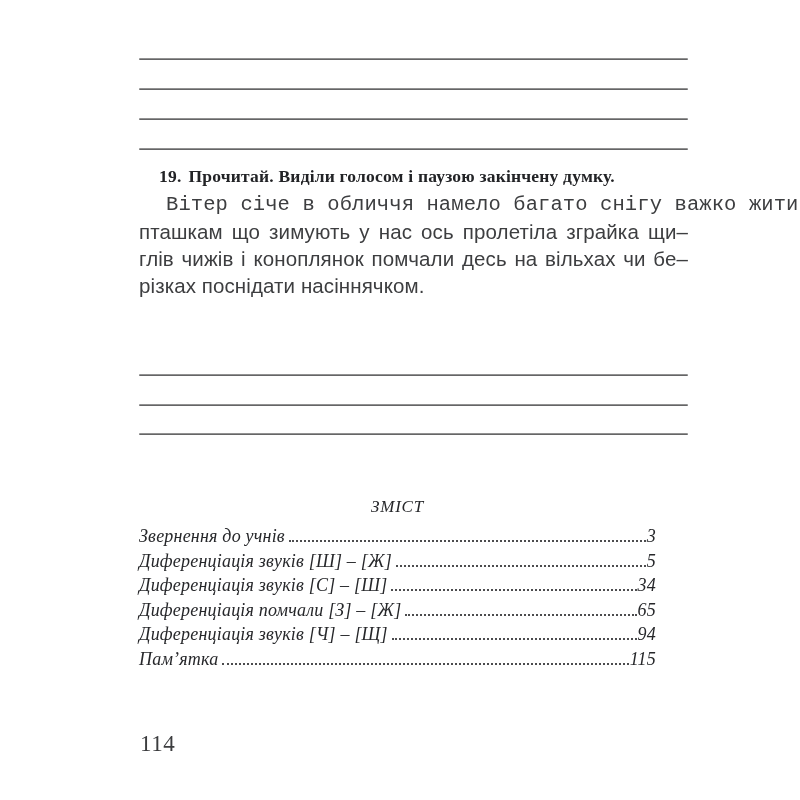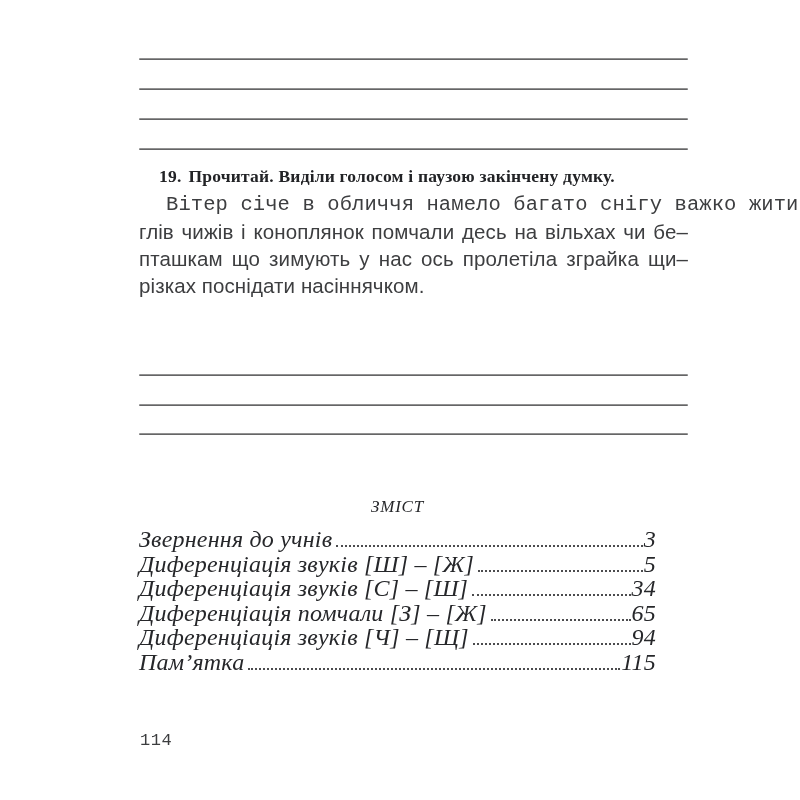--- a/index.html
+++ b/index.html
@@ -84,61 +84,61 @@
     text-align: center;
     font-size: 17px;
     letter-spacing: 0.8px;
     color: #26272a;
     margin-bottom: 9px;
   }
   .toc-row {
     display: flex;
     align-items: baseline;
     height: 24.6px;
-    font-size: 24px;
+    font-size: 18px;
     color: #26272a;
     letter-spacing: 0.2px;
   }
   .toc-label { white-space: nowrap; }
   .toc-leader {
     flex: 1;
     border-bottom: 2.2px dotted #4c4c4e;
     margin: 0 1px 4px 4px;
     min-width: 12px;
   }
   .toc-page { white-space: nowrap; }
   
   .page-number {
     position: absolute;
     left: 140px;
     top: 731px;
-    font-family: Liberation Mono, monospace;
-    font-size: 17px;
+    font-family: Liberation Serif, serif;
+    font-size: 23px;
     color: #3c3d3f;
     letter-spacing: 0.5px;
   }
 </style>
 </head>
 <body>
 
 <div class="page">
 
   <div class="rule" style="top:58px"></div>
   <div class="rule" style="top:88px"></div>
   <div class="rule" style="top:118px"></div>
   <div class="rule" style="top:148px"></div>
 
   <div class="ex-heading">
     <span class="ex-number">19.</span><span>Прочитай. Виділи голосом і паузою закінчену думку.</span>
   </div>
 
   <div class="ex-body">
     <div class="bline first">Вітер січе в обличчя намело багато снігу важко жити</div>
+    <div class="bline">пташкам що зимують у нас ось пролетіла зграйка щи–</div>
     <div class="bline">глів чижів і коноплянок помчали десь на вільхах чи бе–</div>
-    <div class="bline">пташкам що зимують у нас ось пролетіла зграйка щи–</div>
     <div class="bline last">різках поснідати насіннячком.</div>
   </div>
 
 
   <div class="rule" style="top:374px"></div>
   <div class="rule" style="top:404px"></div>
   <div class="rule" style="top:433px"></div>
 
   <div class="toc">
     <div class="toc-title">ЗМІСТ</div>

